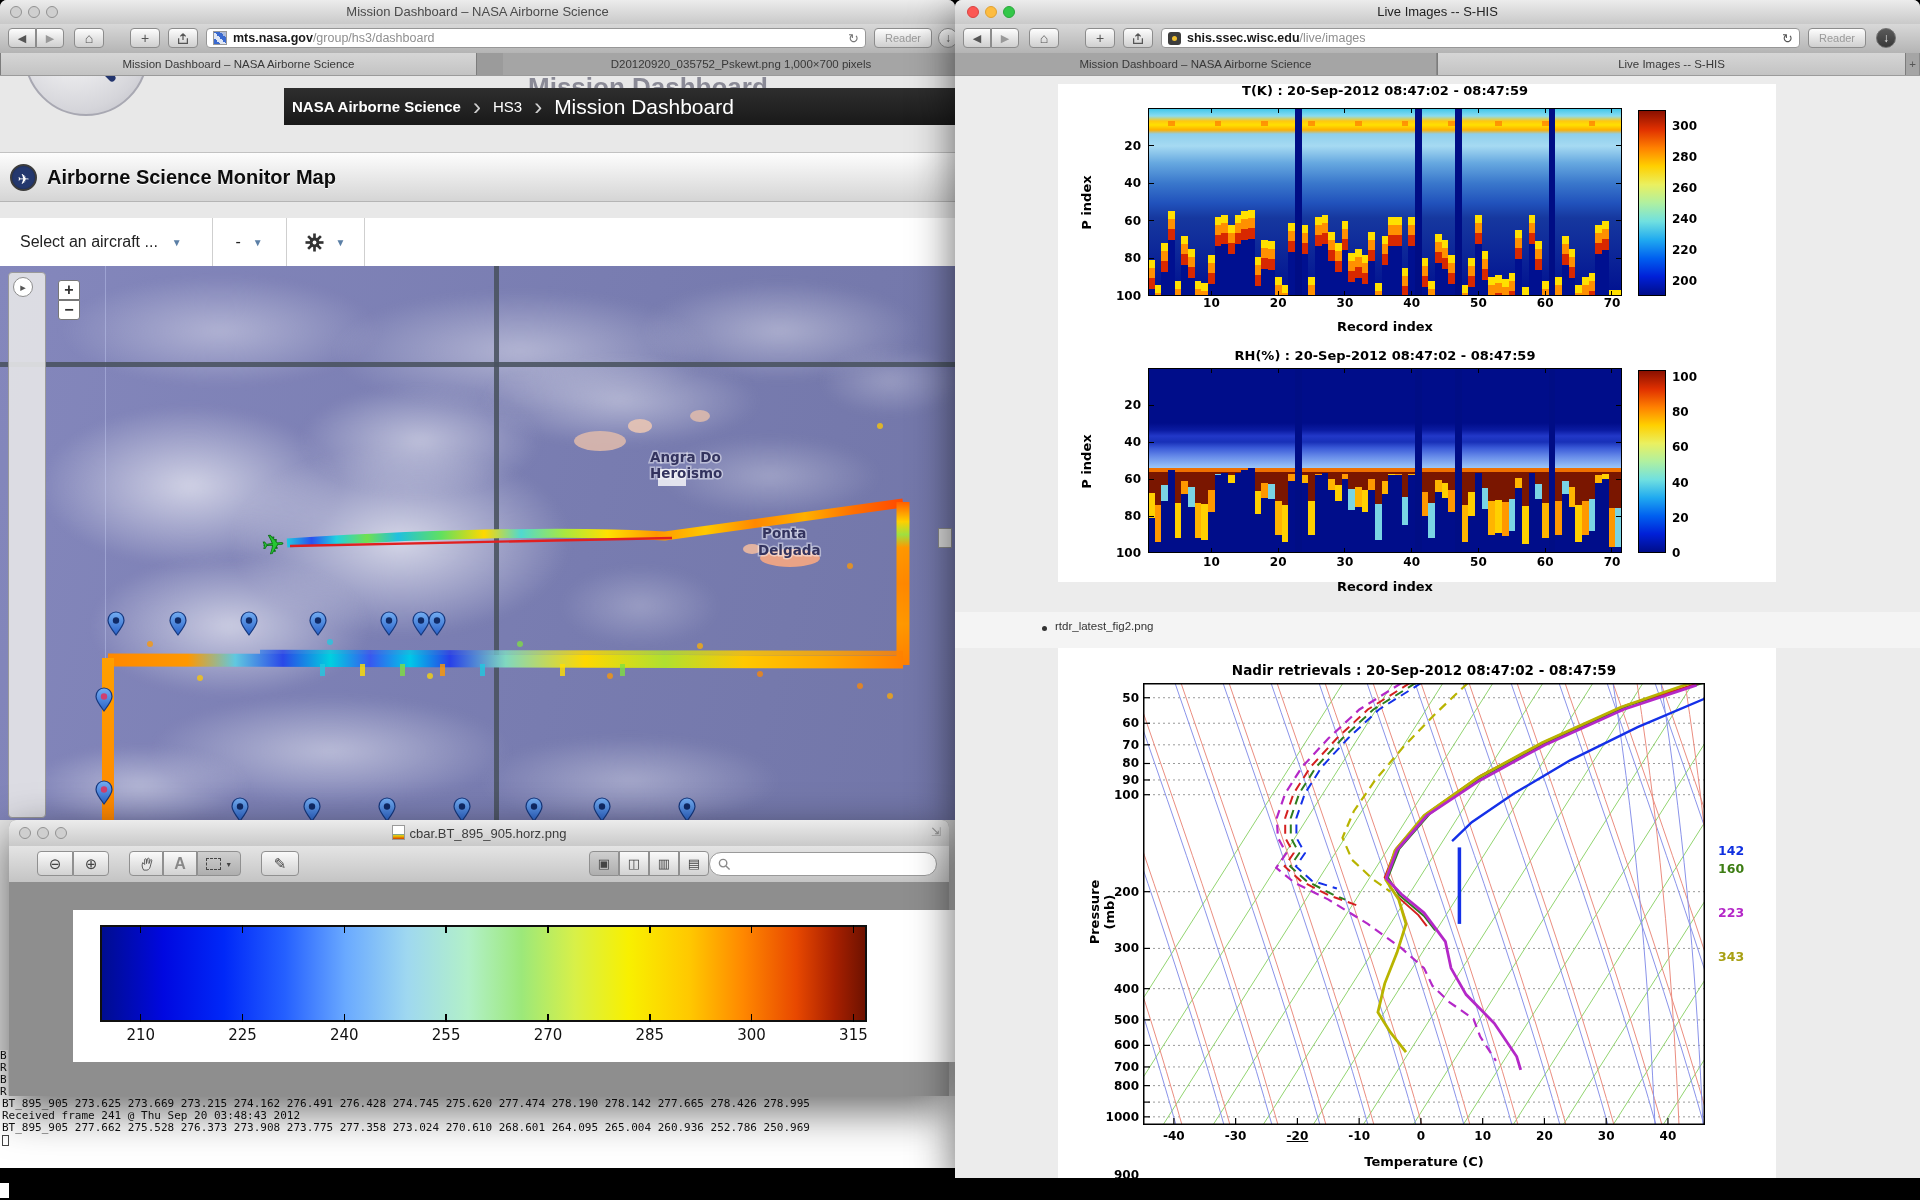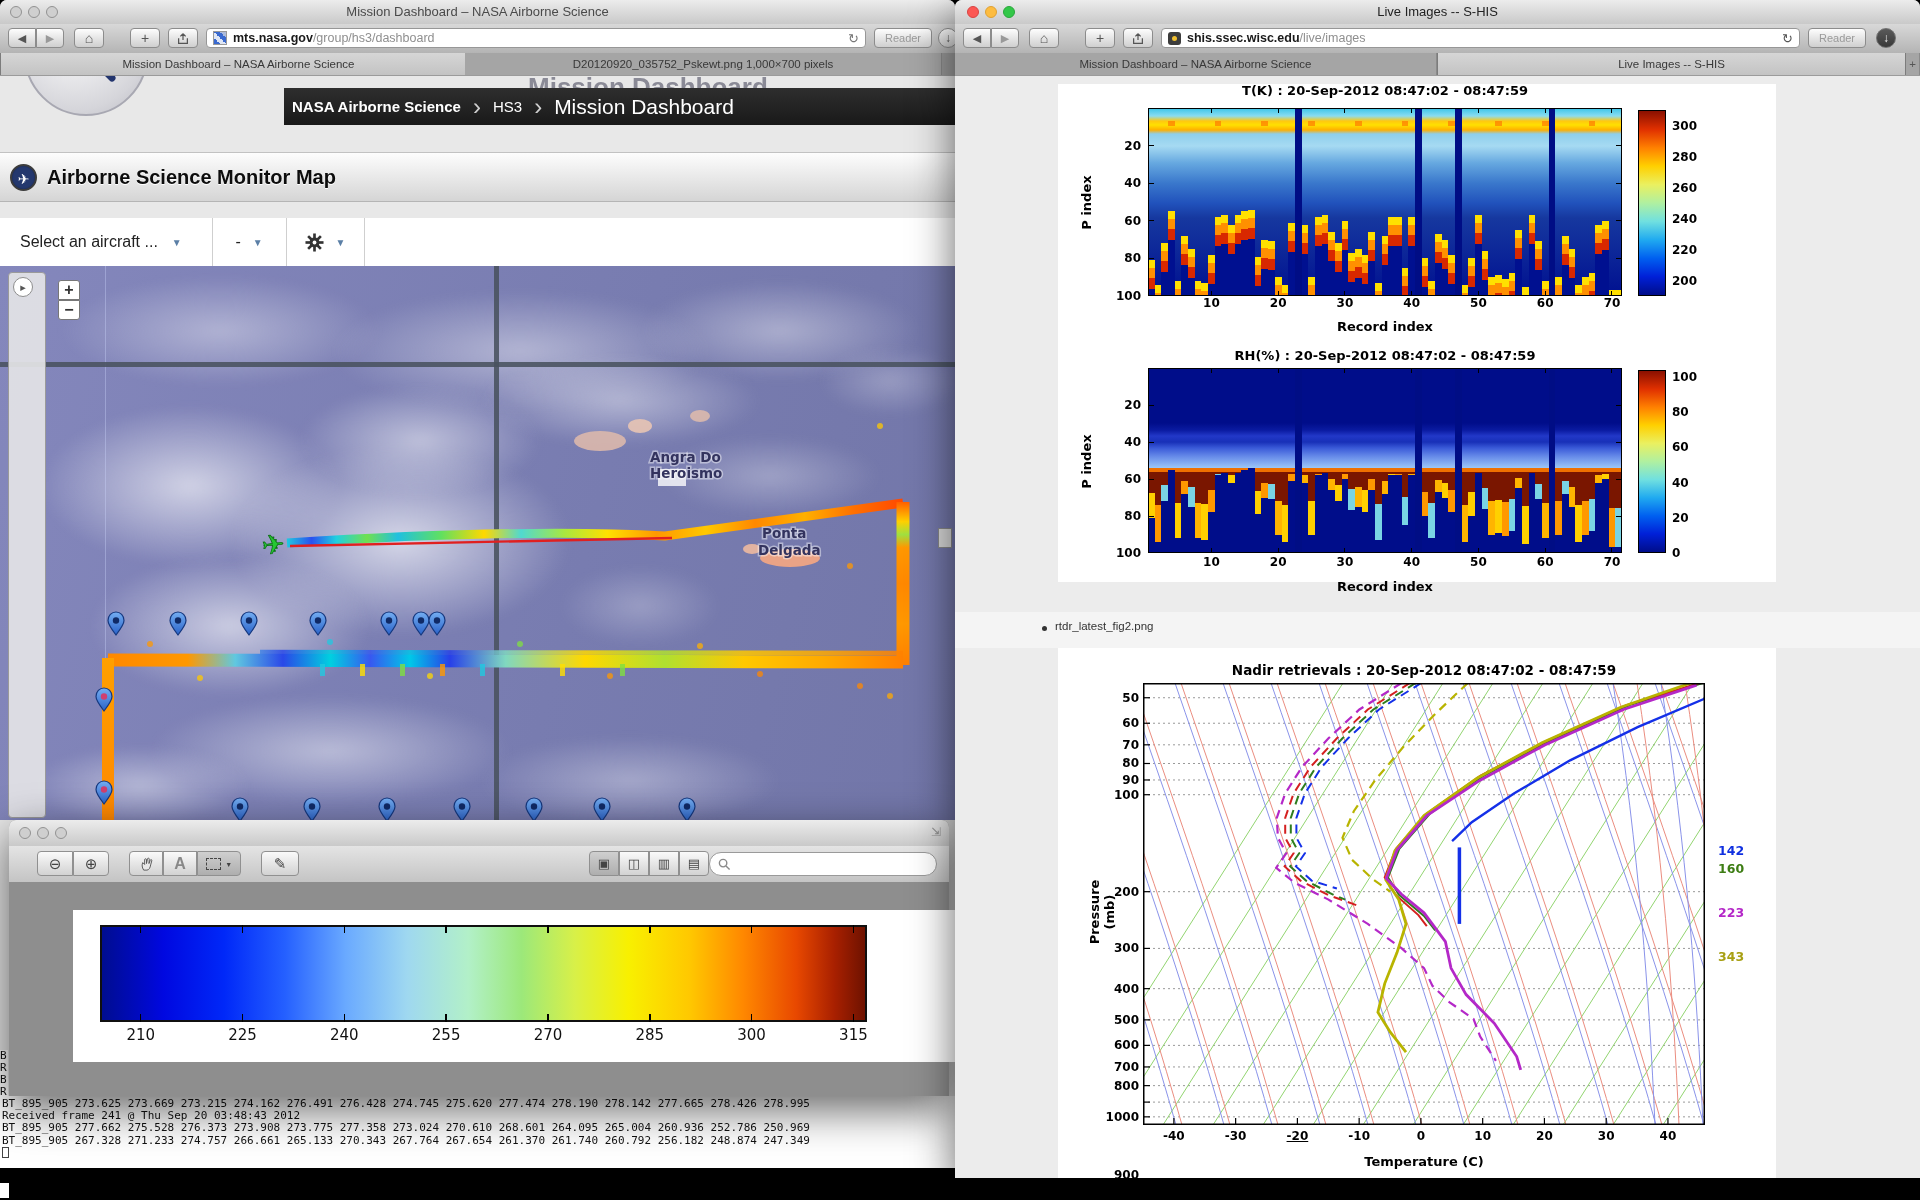--- a/index.html
+++ b/index.html
@@ -59,21 +59,21 @@
       <b>mts.nasa.gov</b>
         <span class="urlpath">/group/hs3/dashboard</span>
       <span style="margin-left:auto;color:#777;font-size:13px">↻</span>
     </span>
     <span class="tbtn" style="left:874px;width:58px;color:#9a9a9a"><span>Reader</span></span>
     <span style="position:absolute;left:938px;top:4px;width:20px;height:20px;border:1px solid #8c8c8c;border-radius:50%;
       background:linear-gradient(#fdfdfd,#cfcfcf);color:#555;text-align:center;line-height:19px;font-size:12px;box-sizing:border-box"><span>↓</span></span>
   </div>
   <div class="tabbar">
     <span class="tab tab-active" style="left:0;width:477px"><span>Mission Dashboard – NASA Airborne Science</span></span>
-    <span class="tab tab-inactive" style="left:465px;width:477px"><span>D20120920_035752_Pskewt.png 1,000×700 pixels</span></span>
+    <span class="tab tab-inactive" style="left:503px;width:477px"><span>D20120920_035752_Pskewt.png 1,000×700 pixels</span></span>
   </div>
 
   <div id="lw-page" style="position:absolute;left:0;top:76px;width:955px;height:1092px;overflow:hidden;background:#e8e8e8">
 
     <div style="position:absolute;left:528px;top:-4px;font-size:26px;font-weight:bold;color:#8a8a96">Mission Dashboard</div>
 
     <div style="position:absolute;left:24px;top:-84px;width:124px;height:124px;border-radius:50%;
          background:radial-gradient(circle at 40% 35%,#ffffff,#d5d5da 70%,#b9b9c2);border:2px solid #a8a8b2;box-sizing:border-box">
       <svg width="120" height="120">
         <line x1="58" y1="56" x2="86" y2="84" stroke="#23356e" stroke-width="7" stroke-linecap="round"></line>
@@ -331,30 +331,33 @@
     <div>R</div>
     <div>B</div>
     <div>R</div>
   </div>
 </div>
 <div class="abs mono" style="left:0;top:1096px;width:955px;height:72px;background:#fff;overflow:hidden;z-index:2;
      font-size:11px;line-height:12.2px;color:#111;white-space:nowrap;padding:2px 0 0 2px;box-sizing:border-box">
   <div>BT_895_905  273.625  273.669  273.215  274.162  276.491  276.428  274.745  275.620  277.474  278.190  278.142  277.665  278.426  278.995</div>
   <div>Received frame 241 @ Thu Sep 20 03:48:43 2012</div>
   <div>BT_895_905  277.662  275.528  276.373  273.908  273.775  277.358  273.024  270.610  268.601  264.095  265.004  260.936  252.786  250.969</div>
-  <div>BT_895_905  267.328  271.233  274.757  266.661  265.133  270.343  267.764  267.654  261.370  261.740  260.792  256.182  248.874  247.349</div>
   <div style="width:7px;height:11px;border:1px solid #444;box-sizing:border-box"></div>
 </div>
 <div class="abs" style="left:0;top:1183px;width:9px;height:15px;background:#fff;z-index:2"></div>
 
 <div class="win" id="pw" style="left:9px;top:820px;width:940px;height:276px;background:#8e8e8e;z-index:5">
   <div class="titlebar" style="height:26px">
     <span class="light hollow" style="left:10px;top:7px"></span>
     <span class="light hollow" style="left:28px;top:7px"></span>
     <span class="light hollow" style="left:46px;top:7px"></span>
+    <span class="wtitle" style="top:5px;color:#3c3c3c">
+      <span style="display:inline-block;width:11px;height:13px;background:linear-gradient(#fff,#fff 60%,#4a90d0 60%,#f0d000 75%,#d04000);
+        border:1px solid #999;vertical-align:-2px;margin-right:5px"></span><span>cbar.BT_895_905.horz.png</span>
+    </span>
     <span style="position:absolute;right:8px;top:5px;color:#909090;font-size:12px">⇲</span>
   </div>
   <div style="position:absolute;left:0;right:0;top:26px;height:36px;background:linear-gradient(#e4e4e4,#c4c4c4);
        border-bottom:1px solid #979797">
     <span class="toolbtn" style="left:28px;width:36px;border-radius:4px 0 0 4px;font-size:15px;line-height:23px"><span>⊖</span></span>
     <span class="toolbtn" style="left:64px;width:36px;border-radius:0 4px 4px 0;font-size:15px;line-height:23px"><span>⊕</span></span>
     <span class="toolbtn" style="left:120px;width:34px;border-radius:4px 0 0 4px">
       <svg width="15" height="16" viewBox="0 0 16 17" style="margin-top:4px">
         <path d="M5,15 C3,12 3,9 4,7 L6,9 L6,4 C6,2.5 8,2.5 8,4 L8,8 L9,3 C9.2,1.8 11,2 11,3.5 L10.6,8 L12,4.5 C12.6,3.2 14,3.8 13.6,5.2 L12.4,9.5 C12,12.5 10.5,15 8.5,15 Z" fill="#e8e8e8" stroke="#555" stroke-width="1"></path>
       </svg></span>

